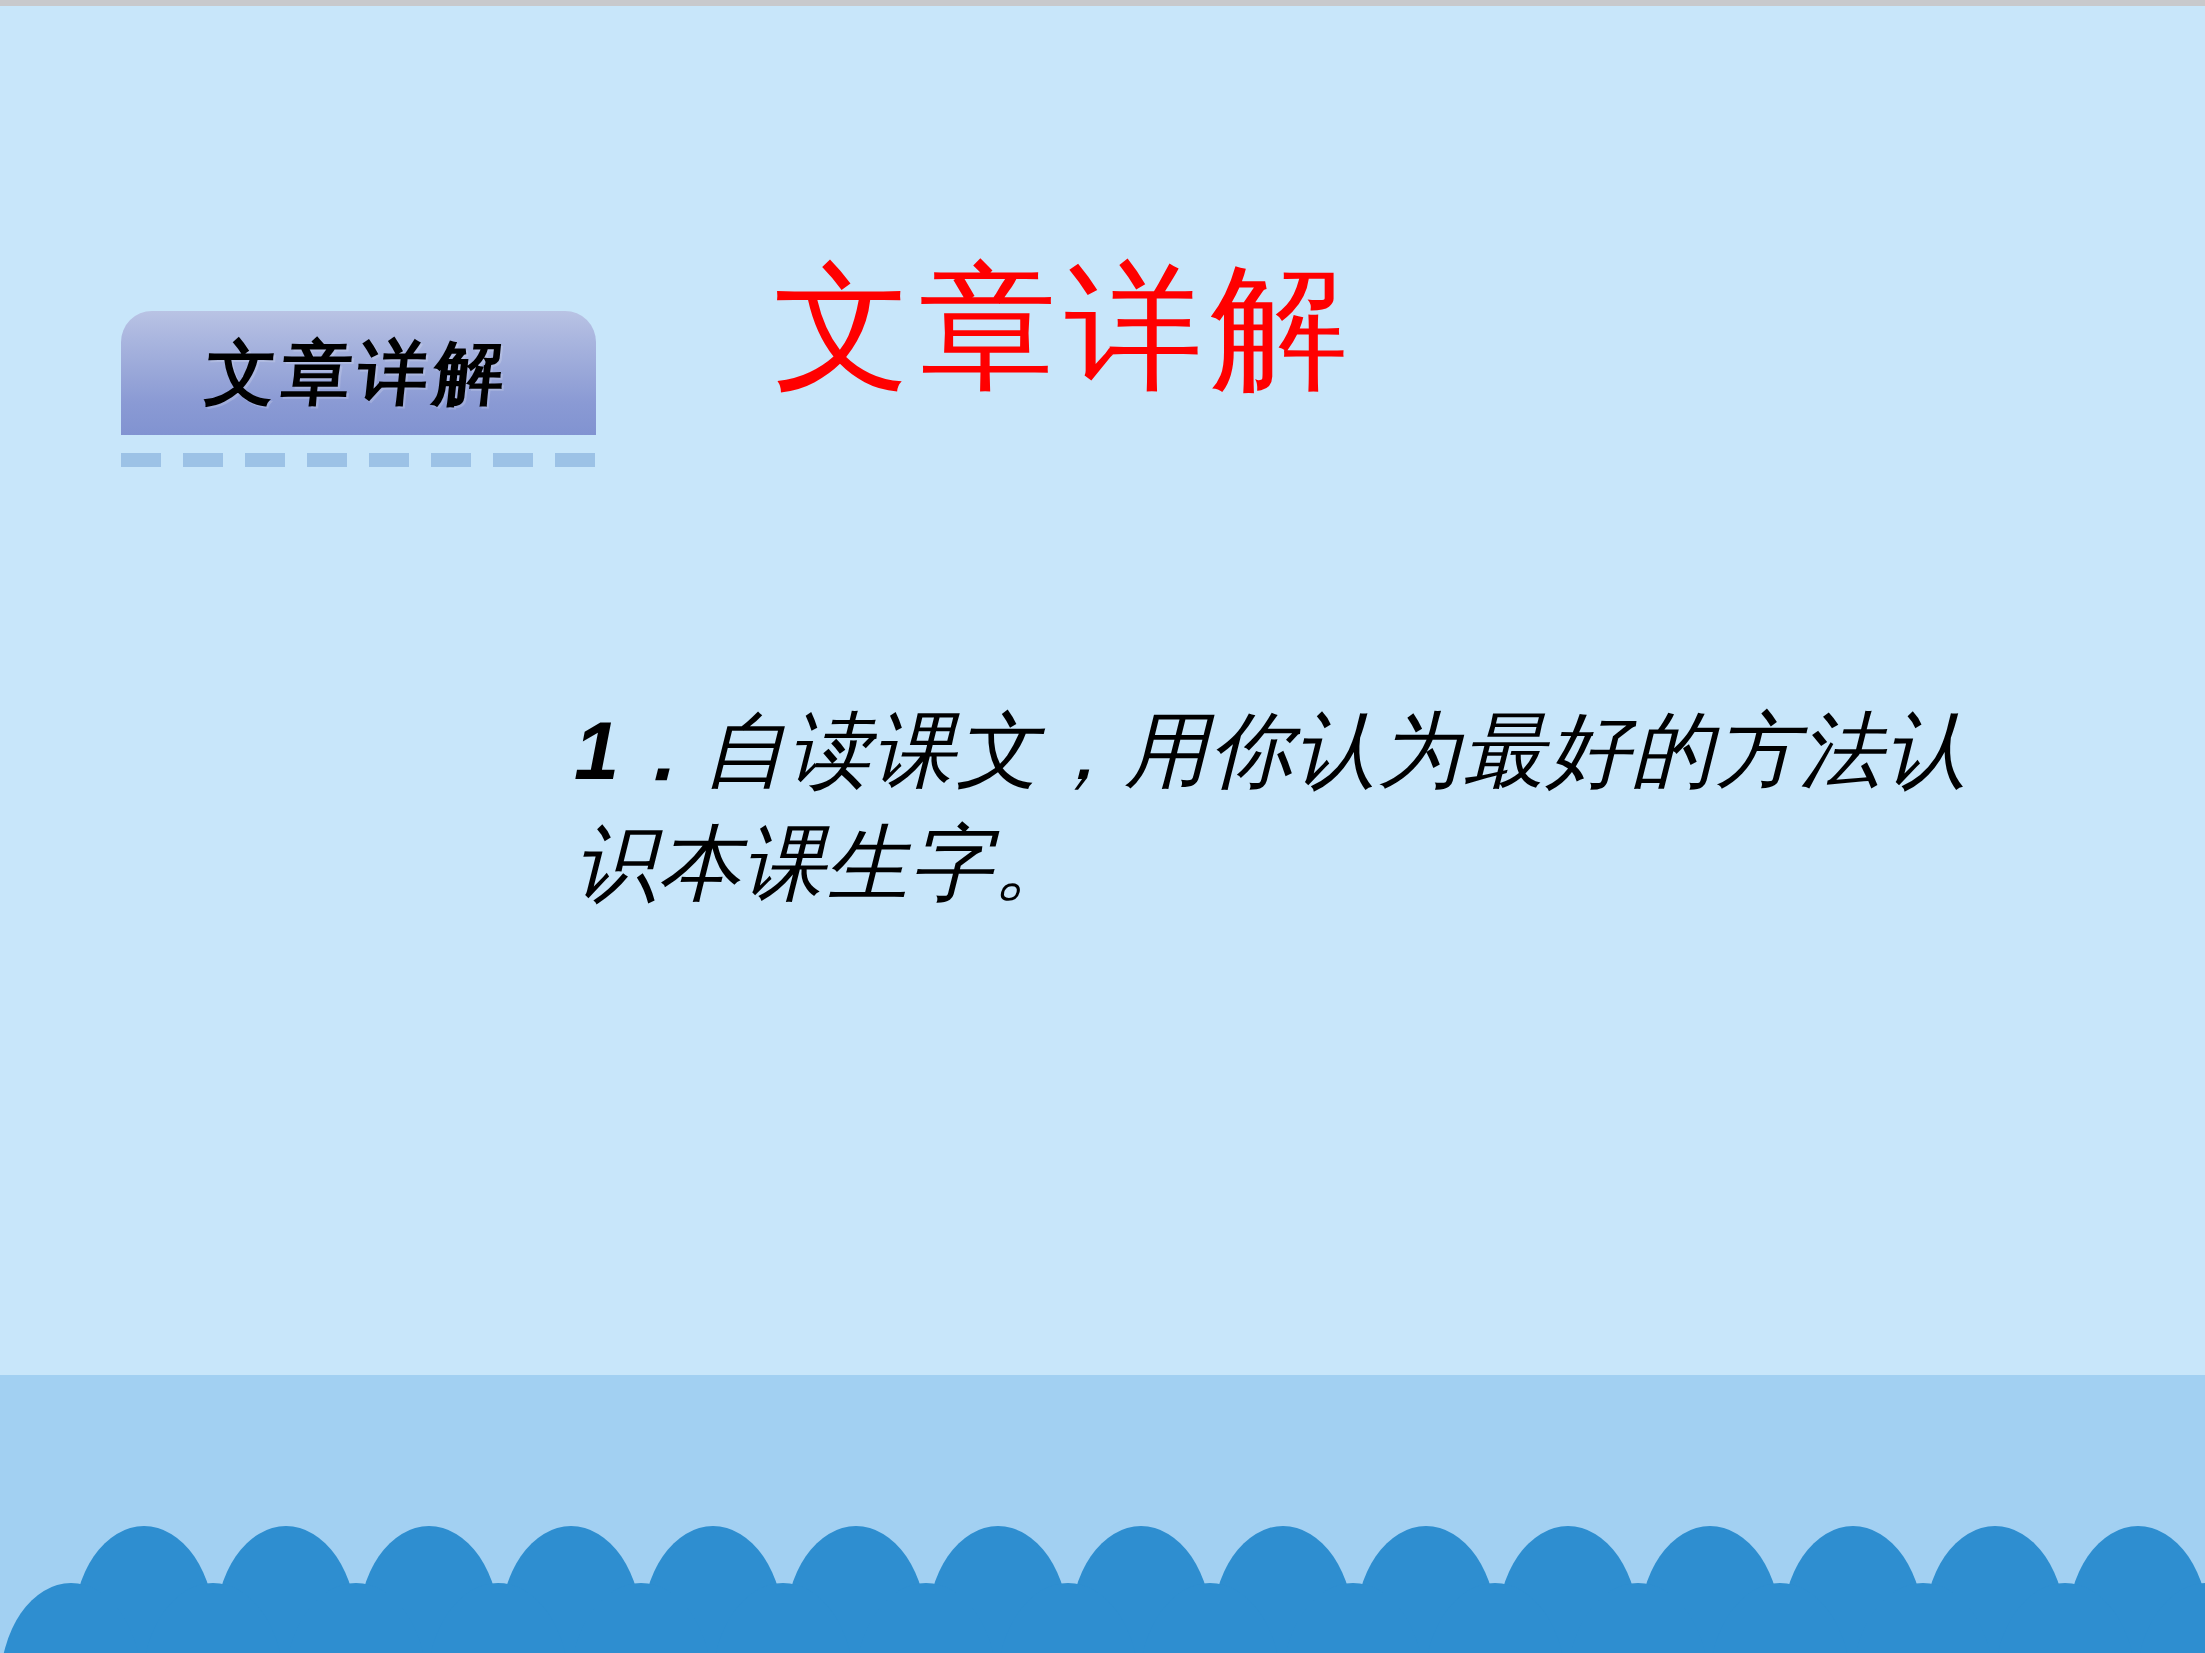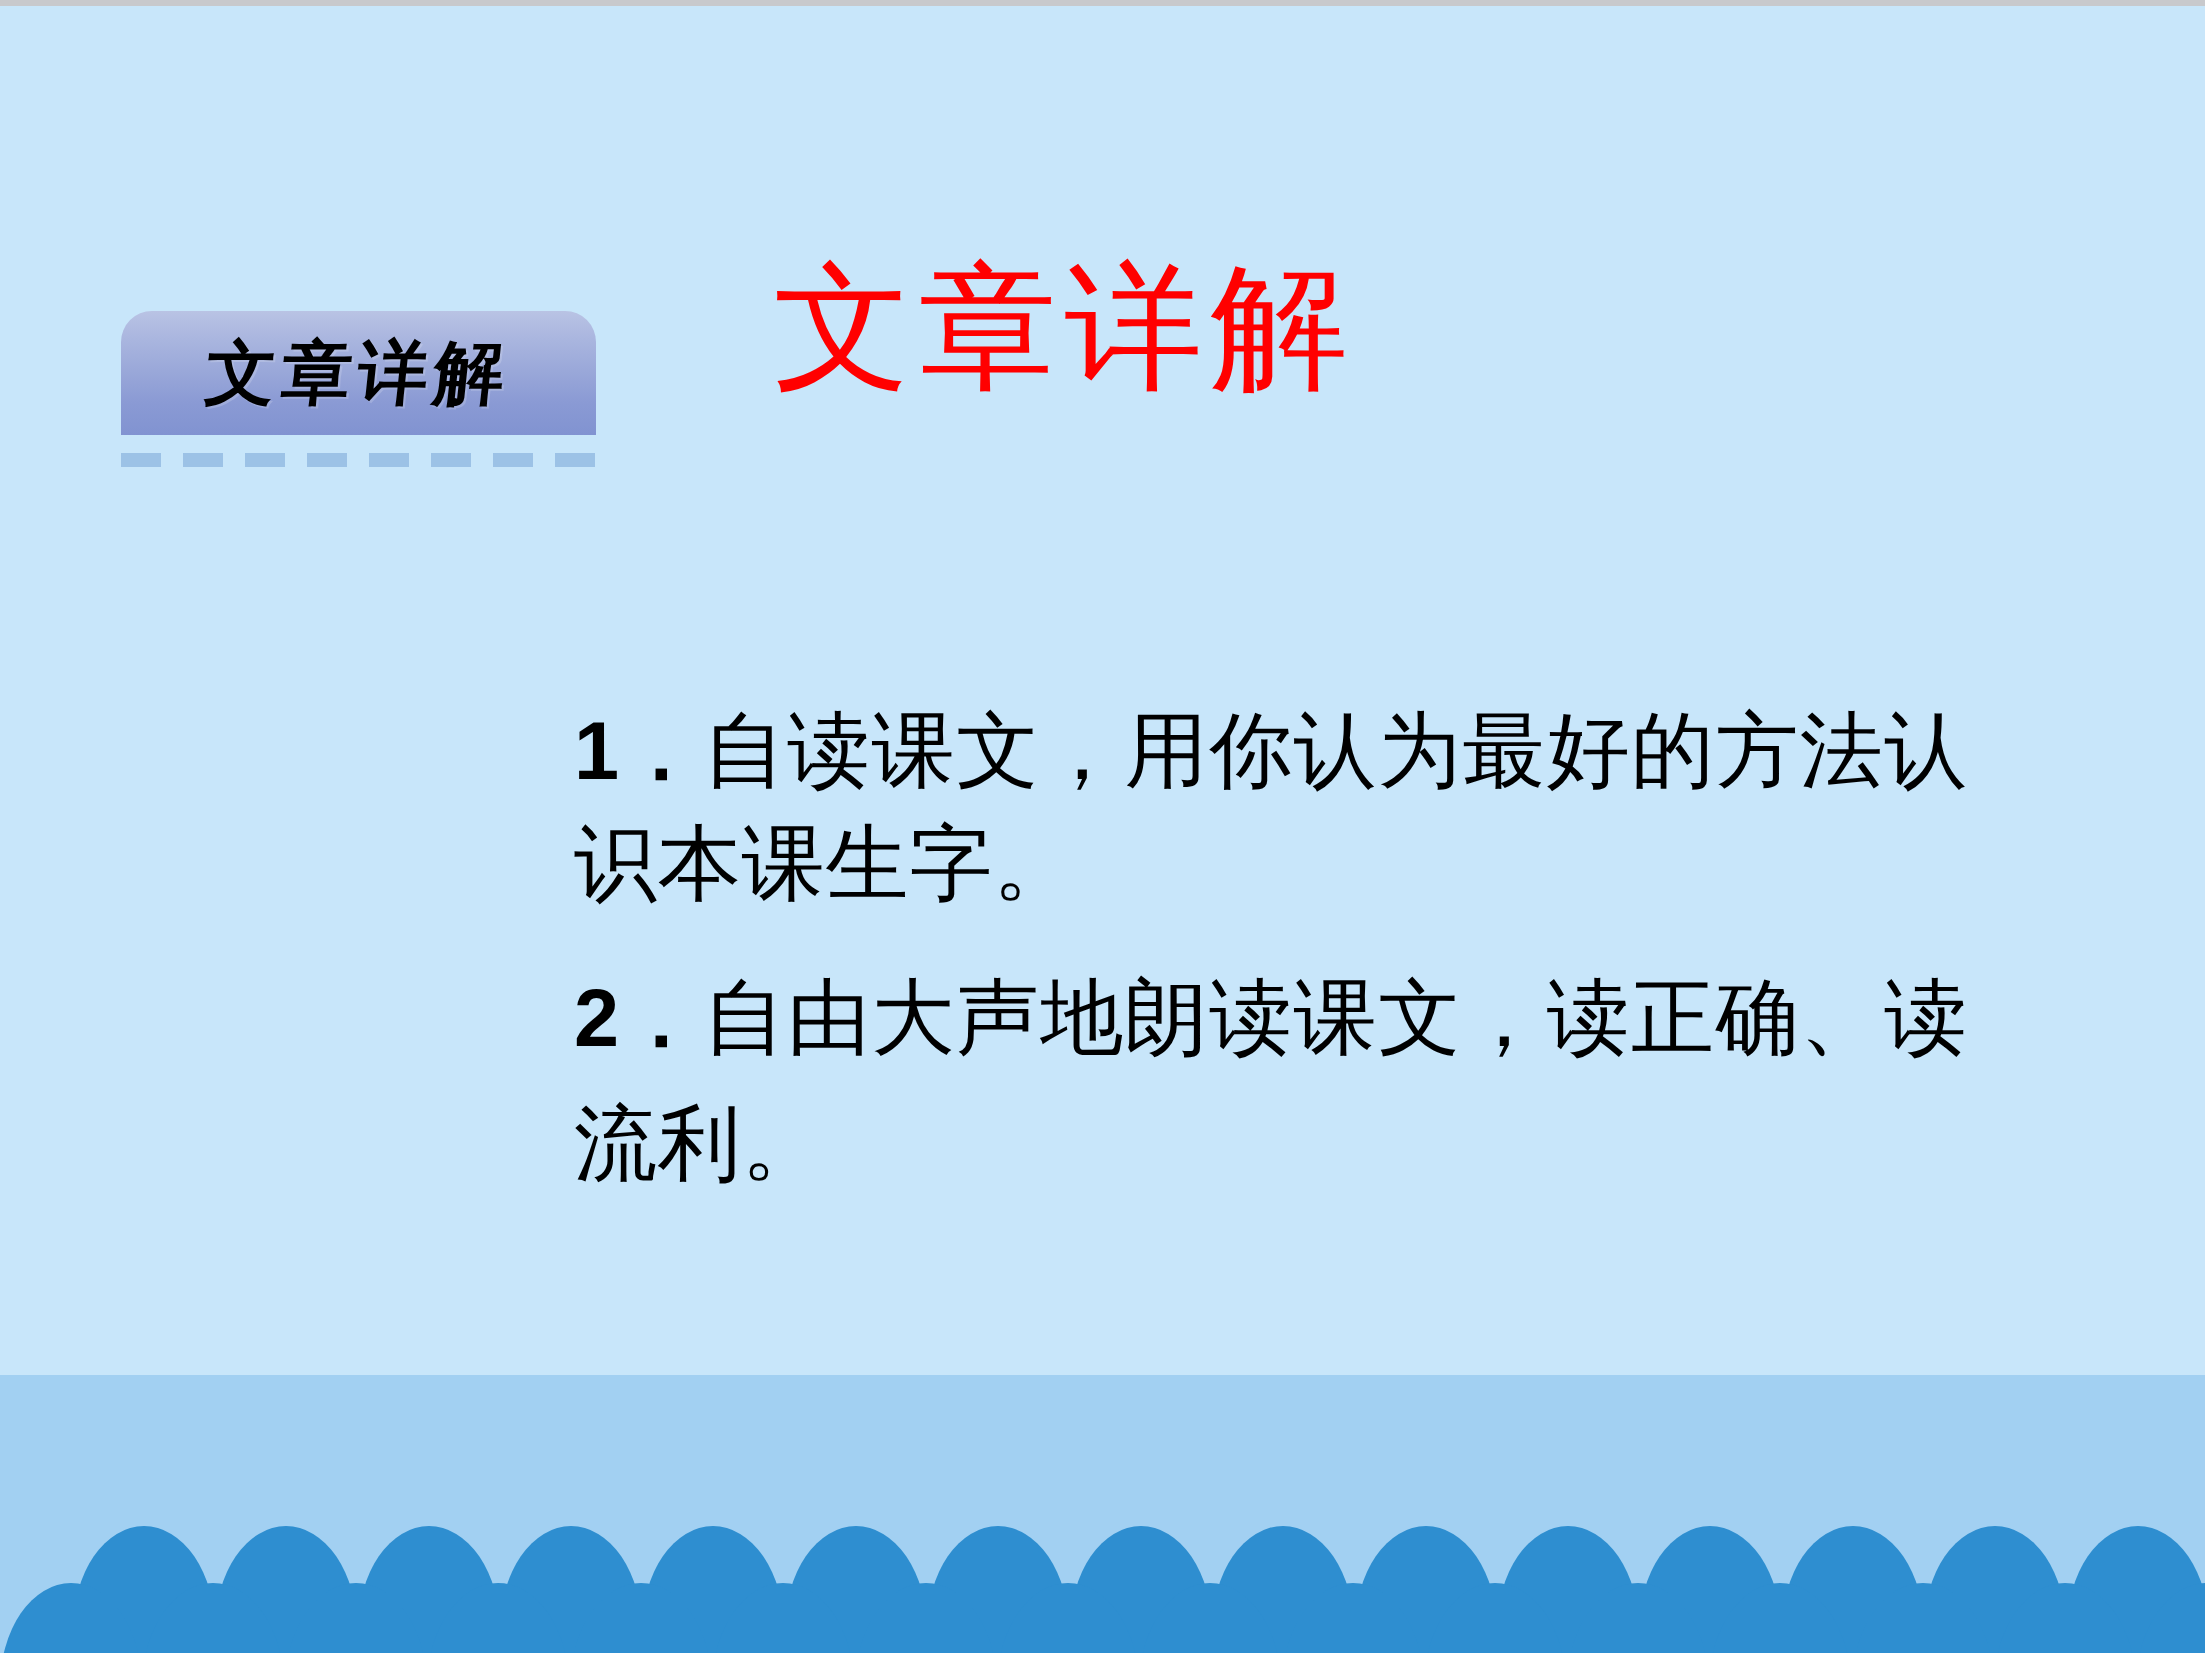--- a/index.html
+++ b/index.html
@@ -117,20 +117,21 @@
     white-space: nowrap;
     font-weight: normal;
   }
 
   
   .content {
     position: absolute;
     left: 574px;
     top: 689px;
     width: 1394px;
+    font-style: italic;
   }
   .content-item {
     font-family: "DejaVu Serif", "Liberation Serif", serif;
     font-size: 83px;
     line-height: 1.36;
     color: #000000;
     text-align: justify;
     text-justify: inter-character;
     margin: 0 0 34px 0;
     letter-spacing: 0.8px;
@@ -163,23 +164,20 @@
       <span class="dash"></span>
       <span class="dash"></span>
     </div>
   </div>
 
   <div class="slide-title">文章详解</div>
 
   <div class="content">
     <p class="content-item item-1">
       <span class="num">1．</span><span>自读课文，用你认为最好的方法认识本课生字。</span>
-    </p>
-    <p class="content-item item-2">
-      <span class="num">2．</span><span>自由大声地朗读课文，读正确、读流利。</span>
     </p>
   </div>
 
   <div class="bottom-band">
     <div class="scallop-row row-back" id="row-back">
         <span class="scallop" style="left: 73px; background: rgb(46, 142, 208);"></span>
         <span class="scallop" style="left: 215px; background: rgb(46, 142, 208);"></span>
         <span class="scallop" style="left: 358px; background: rgb(46, 142, 208);"></span>
         <span class="scallop" style="left: 500px; background: rgb(46, 142, 208);"></span>
         <span class="scallop" style="left: 642px; background: rgb(46, 142, 208);"></span>

